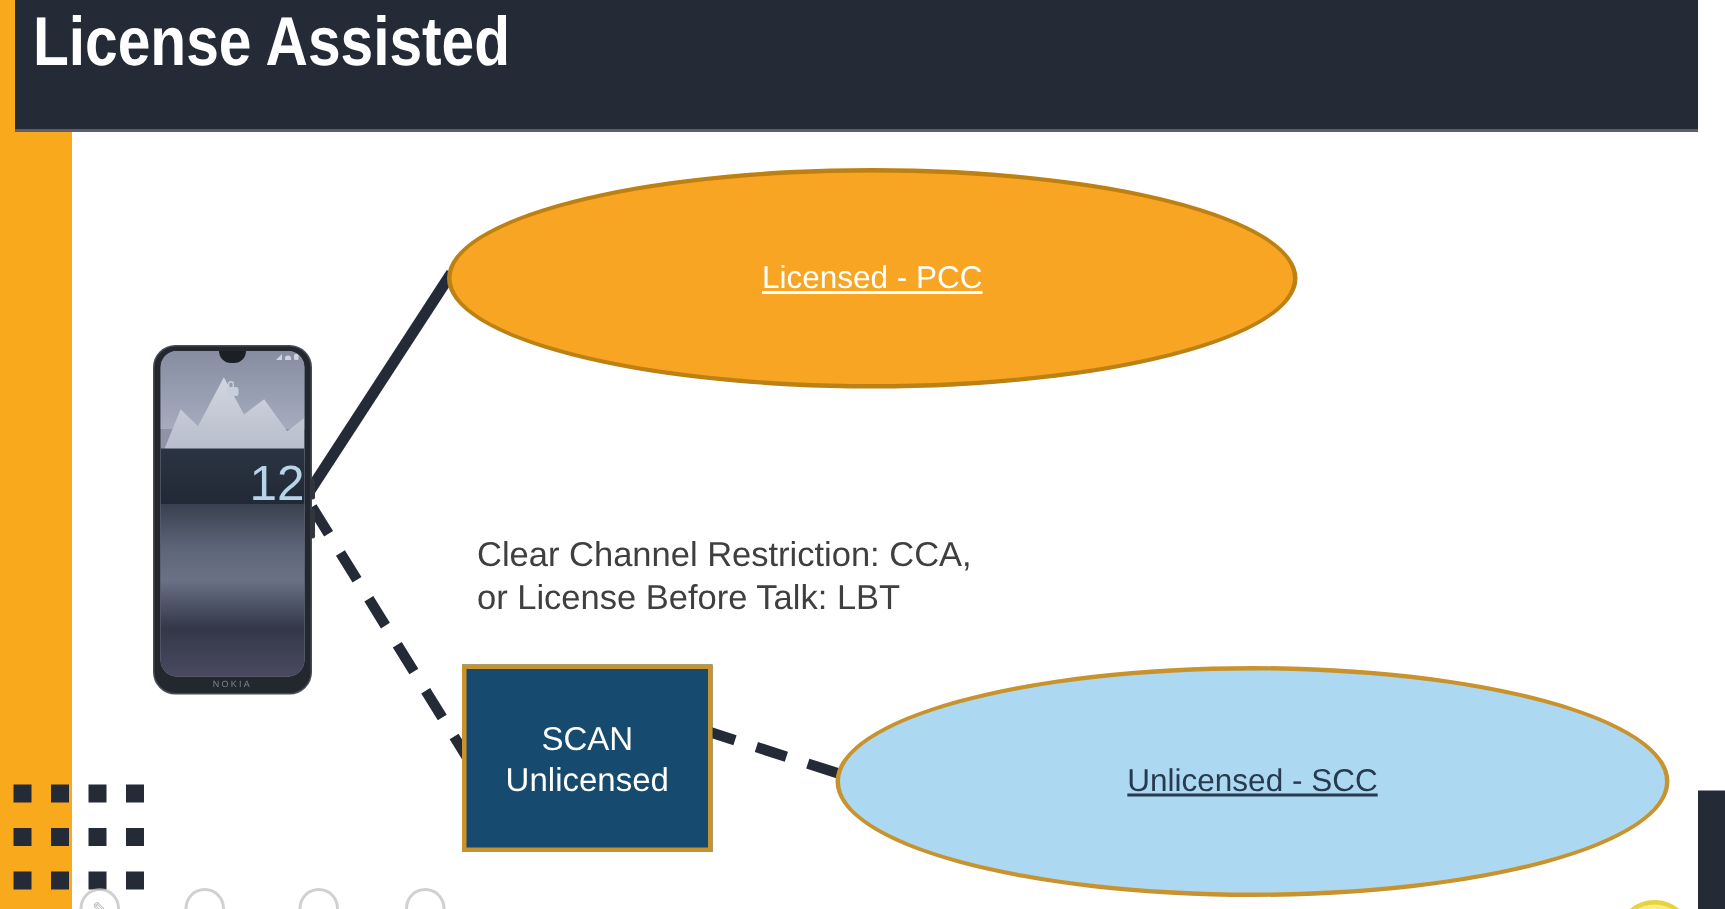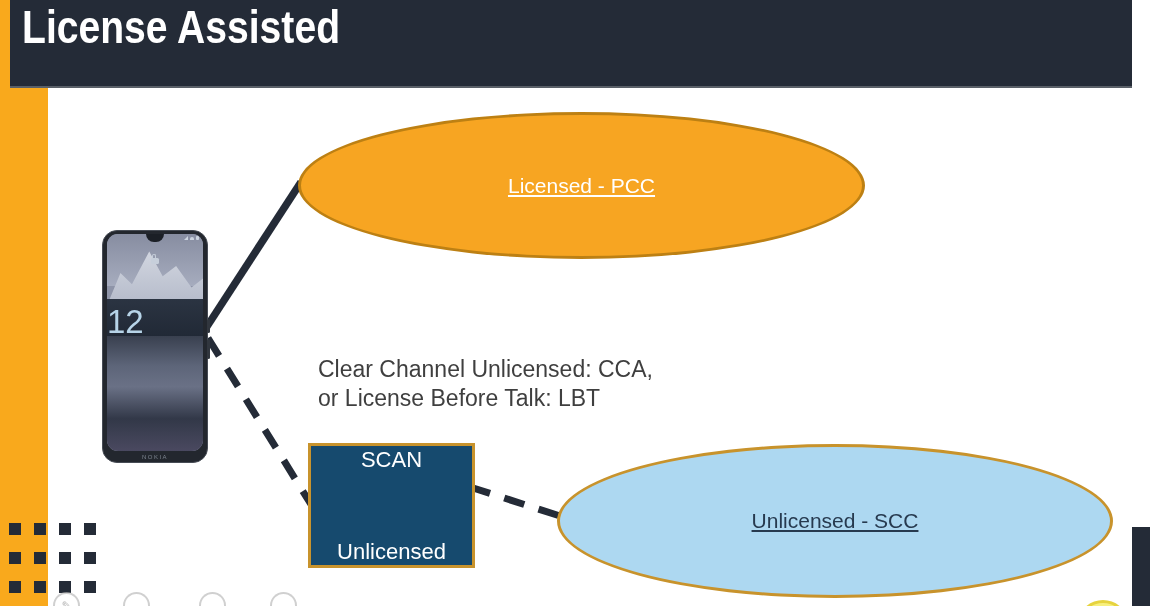--- a/index.html
+++ b/index.html
@@ -27,21 +27,21 @@
   .ellipse.licensed{left:298px;top:112px;width:567px;height:147px;
            background:var(--ellipse-orange-fill,#F7A522);border:3px solid var(--ellipse-orange-border,#BD8013);
            color:#fff;}
   .ellipse.unlicensed{left:557px;top:444px;width:556px;height:154px;
            background:var(--ellipse-blue-fill,#ADD8F1);border:3px solid var(--gold-border,#C8932C);
            color:#273A4F;}
 
   
   .scan-box{position:absolute;left:308px;top:443px;width:167px;height:125px;box-sizing:border-box;
             background:var(--box-navy,#164A6E);border:3px solid var(--gold-border,#C8932C);
-            display:flex;flex-direction:column;align-items:center;justify-content:space-between;
+            display:flex;flex-direction:column;align-items:center;justify-content:center;
             color:#fff;font-size:22px;line-height:27px;text-align:center;}
 
   
   .note{position:absolute;left:318px;top:355px;color:#3F3F3F;font-size:23px;line-height:29px;}
 
   
   .phone{position:absolute;left:102px;top:230px;width:106px;height:233px;background:#23272e;
          border:1px solid #474c55;border-radius:15px;box-sizing:border-box;}
   .phone .btn{position:absolute;right:-3px;width:3px;background:#31363e;border-radius:2px;}
   .phone .btn.b1{top:88px;height:14px;}
@@ -57,21 +57,21 @@
          border-radius:0 0 9px 9px;}
   .status{position:absolute;right:4px;top:2px;display:flex;gap:2px;align-items:center;}
   .status i{display:block;background:#ccd4df;}
   .status .sig{width:4px;height:4px;clip-path:polygon(100% 0,100% 100%,0 100%);}
   .status .wifi{width:4px;height:3px;border-radius:4px 4px 0 0;}
   .status .bat{width:3px;height:4px;border-radius:1px;}
   .lock{position:absolute;left:50%;top:24px;width:8px;height:6px;margin-left:-4px;background:#c7cfdb;
         border-radius:1.5px;}
   .lock::before{content:"";position:absolute;left:1px;top:-4px;width:4px;height:4px;
         border:1.5px solid #c7cfdb;border-bottom:none;border-radius:4px 4px 0 0;box-sizing:border-box;}
-  .clock{position:absolute;left:0;top:72px;width:100%;text-align:left;color:#B7D4E8;
+  .clock{position:absolute;left:0;top:72px;width:100%;text-align:right;color:#B7D4E8;
          font-size:33px;line-height:31px;font-weight:400;}
   .brand{position:absolute;left:0;bottom:2px;width:100%;text-align:center;color:#8b939e;
          font-size:6px;letter-spacing:1.5px;opacity:.85;}
 
   
   .dots{position:absolute;left:9px;top:523px;display:grid;grid-template-columns:repeat(4,12px);
         grid-auto-rows:12px;column-gap:13px;row-gap:17px;}
   .dots i{display:block;background:var(--navy,#242B37);}
 
   
@@ -103,21 +103,21 @@
     <line class="solid" x1="206" y1="328" x2="301" y2="182"></line>
     <line class="dashed" x1="208" y1="338" x2="312" y2="506"></line>
     <line class="dashed" x1="470" y1="487" x2="560" y2="516"></line>
   </svg>
 
   <div class="ellipse licensed">
     <span>Licensed - PCC</span>
   </div>
 
   <div class="note">
-    <div>Clear Channel Unlicensed: CCA,</div>
+    <div>Clear Channel Restriction: CCA,</div>
     <div>or License Before Talk: LBT</div>
   </div>
 
   <div class="scan-box">
     <div>SCAN</div>
     <div>Unlicensed</div>
   </div>
 
   <div class="ellipse unlicensed">
     <span>Unlicensed - SCC</span>

